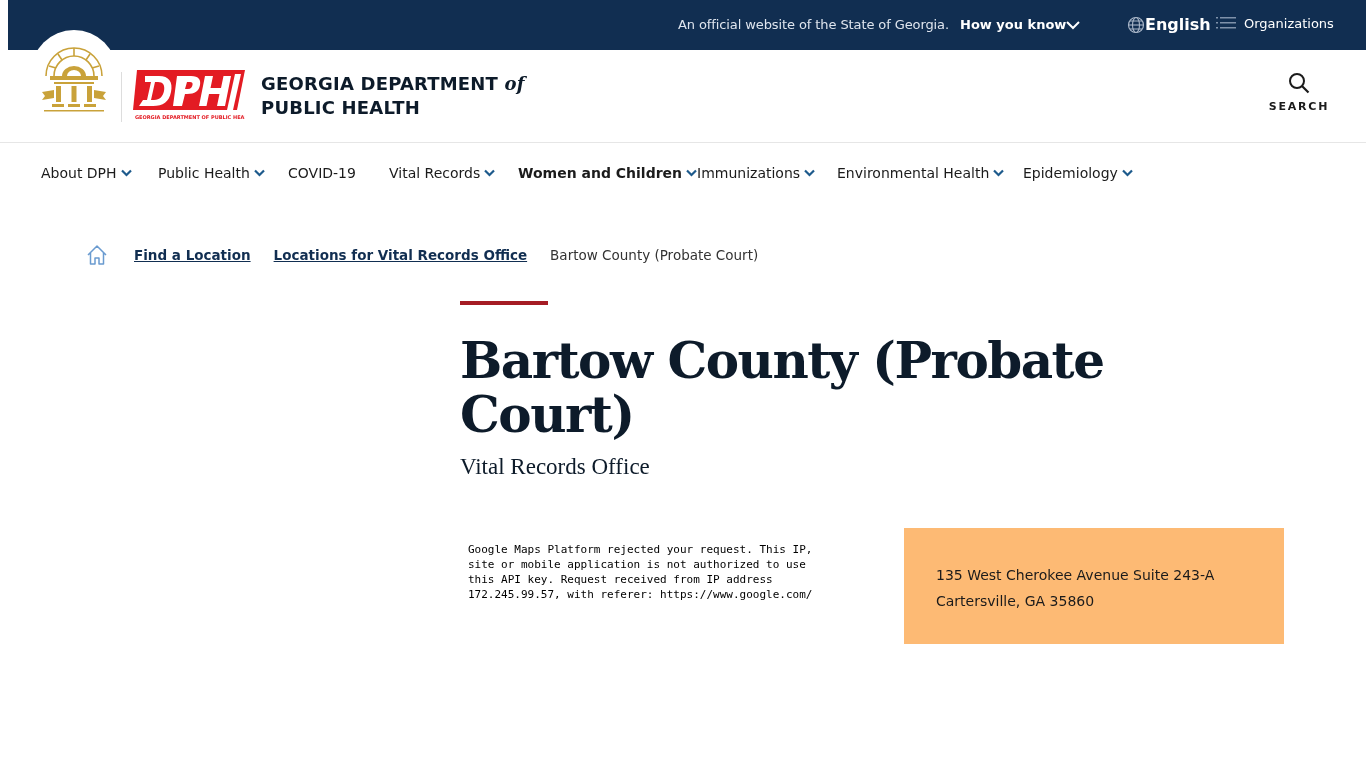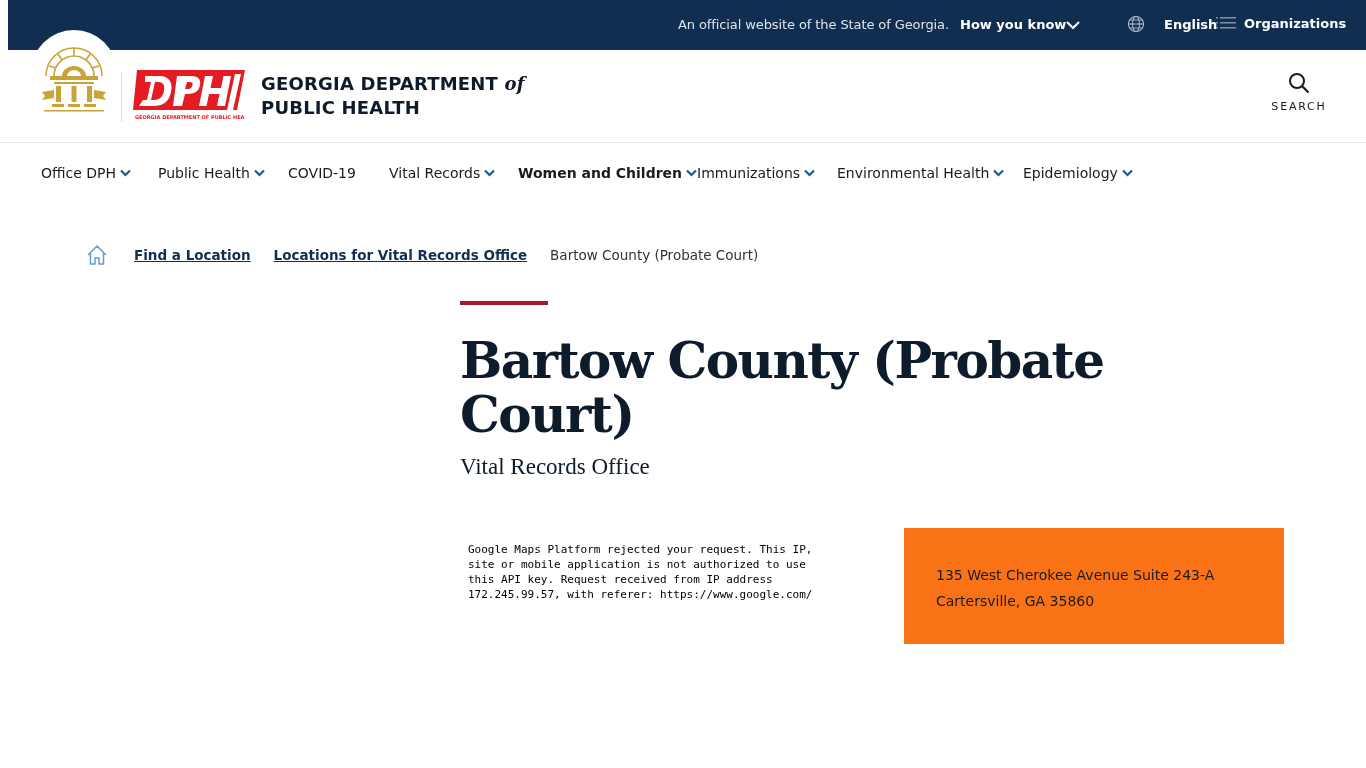--- a/index.html
+++ b/index.html
@@ -4,34 +4,34 @@
 <style>
   * { box-sizing: border-box; margin: 0; padding: 0; }
   html, body { width: 1366px; height: 768px; overflow: hidden; background: #ffffff; }
   body { font-family: "DejaVu Sans", "Liberation Sans", sans-serif; color: #1b1b1b; position: relative; }
 
   
   .topbar { position: absolute; left: 8px; top: 0; width: 1366px; height: 50px; background: #112e51; color: #fff; }
   .topbar .official { position: absolute; left: 670px; top: 17px; font-size: 13px; color: #dfe5ee; letter-spacing: -0.1px; }
   .topbar .howknow { position: absolute; left: 952px; top: 17px; font-size: 13px; font-weight: bold; color: #fff; display: flex; align-items: center; cursor: pointer; }
   .topbar .howknow svg { width: 14px; height: 10px; }
-  .topbar .lang { position: absolute; left: 1119px; top: 15px; display: flex; align-items: center; gap: 19px; font-size: 13px; font-weight: bold; cursor: pointer; }
-  .topbar .orgs { position: absolute; left: 1208px; top: 15px; display: flex; align-items: center; gap: 8px; font-size: 13px; font-weight: bold; cursor: pointer; }
+  .topbar .lang { position: absolute; left: 1119px; top: 15px; display: flex; align-items: center; gap: 0; font-size: 16px; font-weight: bold; cursor: pointer; }
+  .topbar .orgs { position: absolute; left: 1208px; top: 15px; display: flex; align-items: center; gap: 8px; font-size: 13px; font-weight: normal; cursor: pointer; }
 
   
   .header { position: absolute; left: 0; top: 50px; width: 1366px; height: 93px; background: #fff; border-bottom: 1px solid #e6e6e6; }
   .seal-circle { position: absolute; left: 31px; top: 30px; width: 86px; height: 86px; border-radius: 50%; background: #fff; }
   .seal { position: absolute; left: 40px; top: 40px; width: 68px; height: 76px; }
   .logo-divider { position: absolute; left: 121px; top: 72px; width: 1px; height: 50px; background: #ddd; }
   .dph-logo { position: absolute; left: 133px; top: 70px; width: 112px; height: 52px; }
   .dept-name { position: absolute; left: 261px; top: 72px; font-size: 18px; font-weight: bold; line-height: 24px; color: #0d1b2a; letter-spacing: 0.2px; }
   .dept-name .of { font-family: "DejaVu Serif", "Liberation Serif", serif; font-style: italic; font-weight: bold; }
   .search-btn { position: absolute; left: 1262px; top: 72px; width: 74px; height: 50px; display: flex; flex-direction: column; align-items: center; cursor: pointer; }
   .search-btn svg { width: 22px; height: 22px; }
-  .search-btn span { margin-top: 6px; font-size: 11px; letter-spacing: 1.8px; color: #1b1b1b; font-weight: 400; }
+  .search-btn span { margin-top: 6px; font-size: 11px; letter-spacing: 1.8px; color: #1b1b1b; font-weight: 700; }
 
   
   .mainnav { position: absolute; left: 0; top: 143px; width: 1366px; height: 62px; }
   .nav-item { position: absolute; top: 165px; font-size: 14px; color: #1b1b1b; display: flex; align-items: center; gap: 4px; cursor: pointer; white-space: nowrap; }
   .nav-item svg { width: 11px; height: 8px; }
 
   
   .breadcrumb { position: absolute; left: 86px; top: 244px; display: flex; align-items: center; font-size: 13.5px; }
   .breadcrumb .home { width: 22px; height: 22px; margin-right: 26px; cursor: pointer; }
   .breadcrumb a { color: #112e51; font-weight: bold; text-decoration: underline; margin-right: 23px; cursor: pointer; }
@@ -39,21 +39,21 @@
 
   
   .accent-bar { position: absolute; left: 460px; top: 301px; width: 88px; height: 4px; background: #a51c24; }
   .page-title { position: absolute; left: 460px; top: 334px; width: 720px; font-family: "DejaVu Serif", "Liberation Serif", serif; font-weight: bold; font-size: 50px; line-height: 54px; color: #0d1b2a; letter-spacing: -1.5px; }
   .page-subtitle { position: absolute; left: 460px; top: 454px; font-family: "Liberation Serif", "DejaVu Serif", serif; font-size: 23px; color: #0d1b2a; }
 
   
   .map-error { position: absolute; left: 468px; top: 542px; width: 380px; font-family: "DejaVu Sans Mono", "Liberation Mono", monospace; font-size: 11px; line-height: 15px; color: #000; white-space: pre-wrap; }
 
   
-  .address-box { position: absolute; left: 904px; top: 528px; width: 380px; height: 116px; background: #f97316; padding: 34px 32px; }
+  .address-box { position: absolute; left: 904px; top: 528px; width: 380px; height: 116px; background: #fdba74; padding: 34px 32px; }
   .address-box p { font-size: 14px; line-height: 26px; color: #1b1b1b; }
 </style>
 </head>
 <body>
 
 <div class="topbar">
   <span class="official">An official website of the State of Georgia.</span>
   <div class="howknow">
     <span>How you know</span>
     <svg viewBox="0 0 14 10">
@@ -130,21 +130,21 @@
 <div class="search-btn">
   <svg viewBox="0 0 22 22">
       <circle cx="9" cy="9" r="7" stroke="#1b1b1b" stroke-width="2" fill="none"></circle>
       <line x1="14" y1="14" x2="20.5" y2="20.5" stroke="#1b1b1b" stroke-width="2.2"></line>
     </svg>
   <span>SEARCH</span>
 </div>
 
 <nav class="mainnav"></nav>
 <div class="nav-item" style="left:41px;">
-  <span>Office DPH</span>
+  <span>About DPH</span>
   <svg viewBox="0 0 11 8">
       <path d="M1 1.5 L5.5 6 L10 1.5" stroke="#1d5a8c" stroke-width="2.2" fill="none"></path>
     </svg>
 </div>
 <div class="nav-item" style="left:158px;">
   <span>Public Health</span>
   <svg viewBox="0 0 11 8">
       <path d="M1 1.5 L5.5 6 L10 1.5" stroke="#1d5a8c" stroke-width="2.2" fill="none"></path>
     </svg>
 </div>

